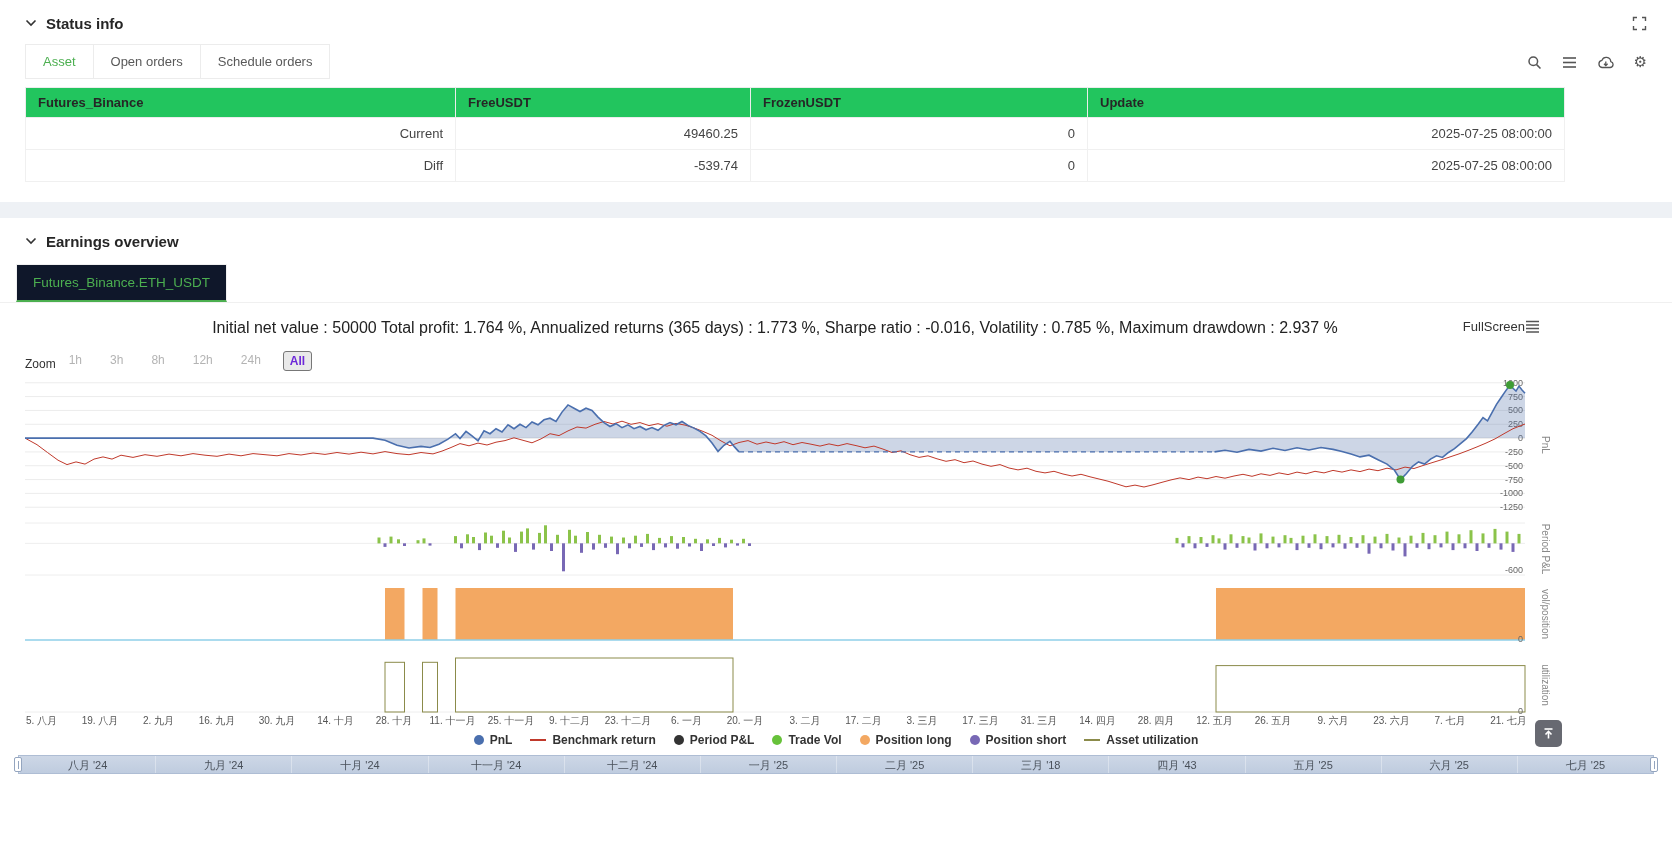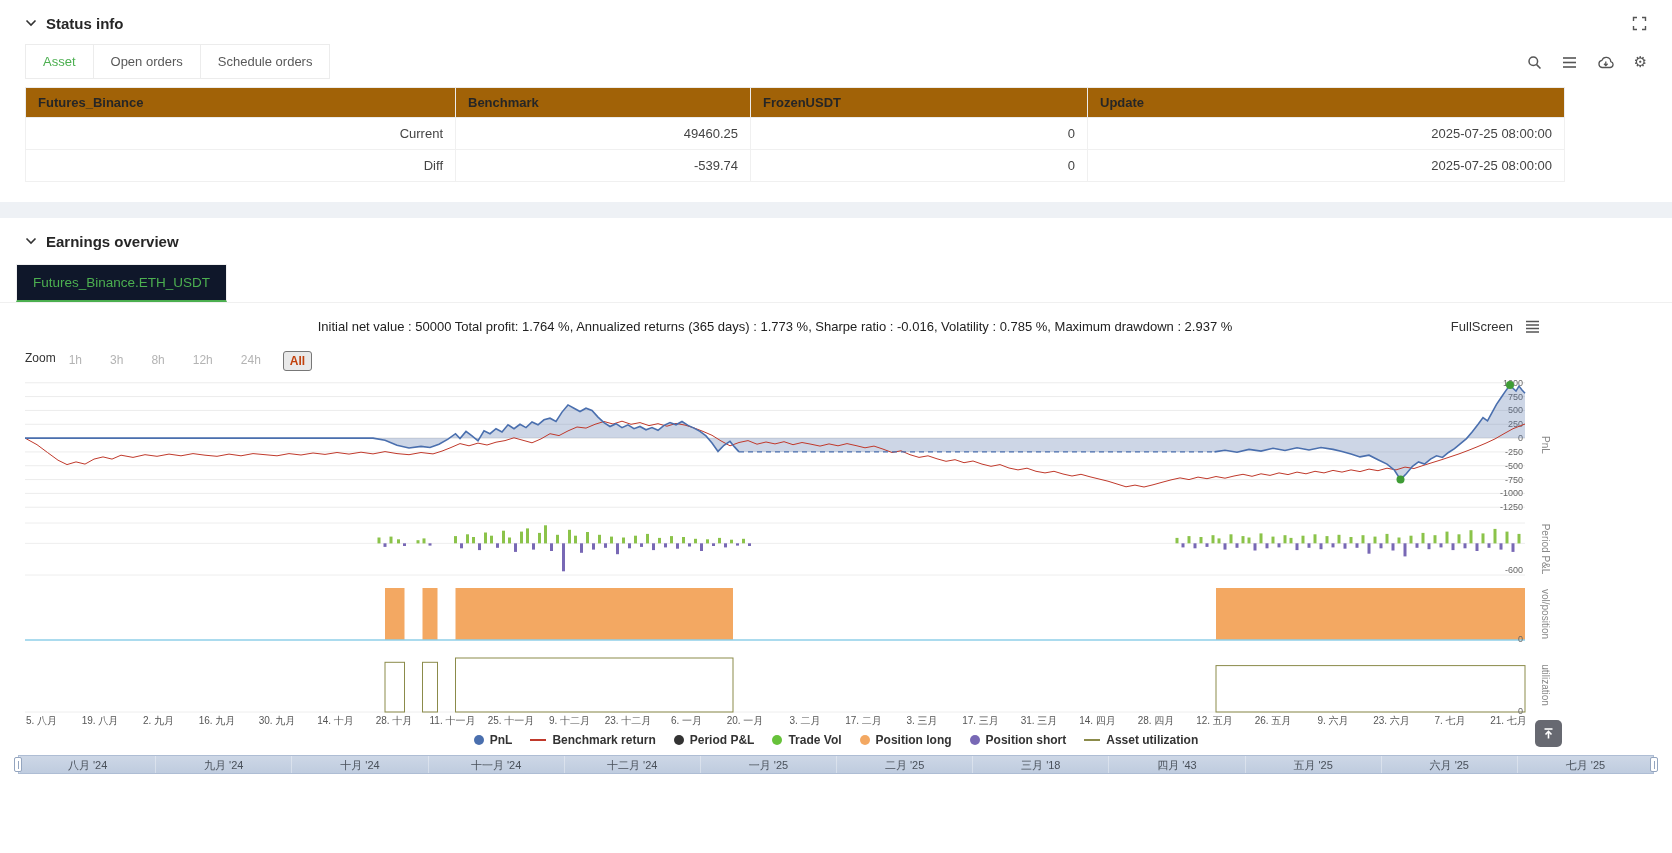--- a/index.html
+++ b/index.html
@@ -14,37 +14,37 @@
   .hdr .spacer{margin-left:auto;}
   .icon-btn{display:inline-flex;align-items:center;justify-content:center;cursor:pointer;color:#555;}
   
   .tabs-row{display:flex;align-items:flex-end;padding:0 25px;margin-top:6px;}
   .tab-card{font-size:13px;padding:9px 17px;border:1px solid var(--border);background:#fff;color:#595959;cursor:pointer;}
   .tab-card + .tab-card{border-left:none;}
   .tab-card.active{color:var(--green);}
   .toolbar-icons{margin-left:auto;display:flex;gap:20px;align-items:center;padding-bottom:8px;}
   
   table.status{margin:8px 25px 0;border-collapse:collapse;width:1540px;font-size:13px;table-layout:fixed;}
-  table.status th{background:#a16207;text-align:left;font-weight:bold;color:#262626;padding:7px 12px;border:1px solid var(--border);}
+  table.status th{background:#22c55e;text-align:left;font-weight:bold;color:#262626;padding:7px 12px;border:1px solid var(--border);}
   table.status td{padding:8px 12px;border:1px solid #f0f0f0;color:#444;text-align:right;}
   td.link{color:var(--link);cursor:pointer;}
   td.danger{color:var(--danger);}
   .gap{height:16px;background:#eef1f5;margin-top:20px;}
   
   .eo-tabs{margin-top:8px;padding:0 16px;border-bottom:1px solid #f0f0f0;}
   .eo-tab{display:inline-block;padding:10px 16px;color:var(--green);font-size:13.5px;
           border:1px solid #f0f0f0;border-bottom:2px solid var(--green);background:#0f172a;cursor:pointer;}
   .stats-row{position:relative;margin-top:16px;height:22px;}
-  .stats-text{width:1500px;margin-left:25px;text-align:center;font-size:13px;color:#222;}
-  .fullscreen{position:absolute;right:132px;top:0;display:flex;align-items:center;gap:12px;}
+  .stats-text{width:1500px;margin-left:25px;text-align:center;font-size:16px;color:#222;}
+  .fullscreen{position:absolute;right:132px;top:0;display:flex;align-items:center;}
   .fullscreen-label{font-size:13px;color:#333;cursor:pointer;}
-  .zoom-row{margin:10px 0 0 25px;display:flex;gap:7px;align-items:flex-start;font-size:12px;}
+  .zoom-row{margin:10px 0 0 25px;display:flex;gap:7px;align-items:flex-end;font-size:12px;}
   .zoom-label{color:#333;}
   .zoom-opt{color:#b3b3b3;padding:2px 6px;cursor:pointer;}
-  .zoom-opt.active{color:#c2410c;font-weight:bold;background:#e9e9e9;border:1px solid #777;border-radius:3px;}
+  .zoom-opt.active{color:#6d28d9;font-weight:bold;background:#e9e9e9;border:1px solid #777;border-radius:3px;}
   #chart-svg{display:block;margin-top:4px;font-family:"Liberation Sans",sans-serif;}
   .legend-row{display:flex;justify-content:center;gap:18px;align-items:center;font-size:12px;font-weight:bold;color:#333;margin-top:2px;}
   .legend-item{display:flex;align-items:center;gap:6px;cursor:pointer;}
   .lg-circle{width:10px;height:10px;border-radius:50%;}
   .lg-line{width:16px;height:2px;}
   .datazoom{position:relative;margin:8px 18px 0;height:19px;border:1px solid #aebdd4;
             background:linear-gradient(180deg,#cdd7e6,#bfccdf);display:flex;}
   .dz-label{flex:1;text-align:center;font-size:11px;color:#49505a;line-height:18px;border-left:1px solid rgba(255,255,255,.35);}
   .dz-label:first-child{border-left:none;}
   .dz-handle{position:absolute;top:1px;width:8px;height:15px;background:#fff;border:1px solid #94a5bf;border-radius:2px;}
@@ -106,21 +106,21 @@
   <table class="status">
     <colgroup>
         <col style="width:430px">
         <col style="width:295px">
         <col style="width:337px">
         <col>
       </colgroup>
     <thead>
       <tr>
         <th>Futures_Binance</th>
-        <th>Benchmark</th>
+        <th>FreeUSDT</th>
         <th>FrozenUSDT</th>
         <th>Update</th>
       </tr>
     </thead>
     <tbody>
       <tr>
         <td class="link">Current</td>
         <td>49460.25</td>
         <td>0</td>
         <td>2025-07-25 08:00:00</td>

